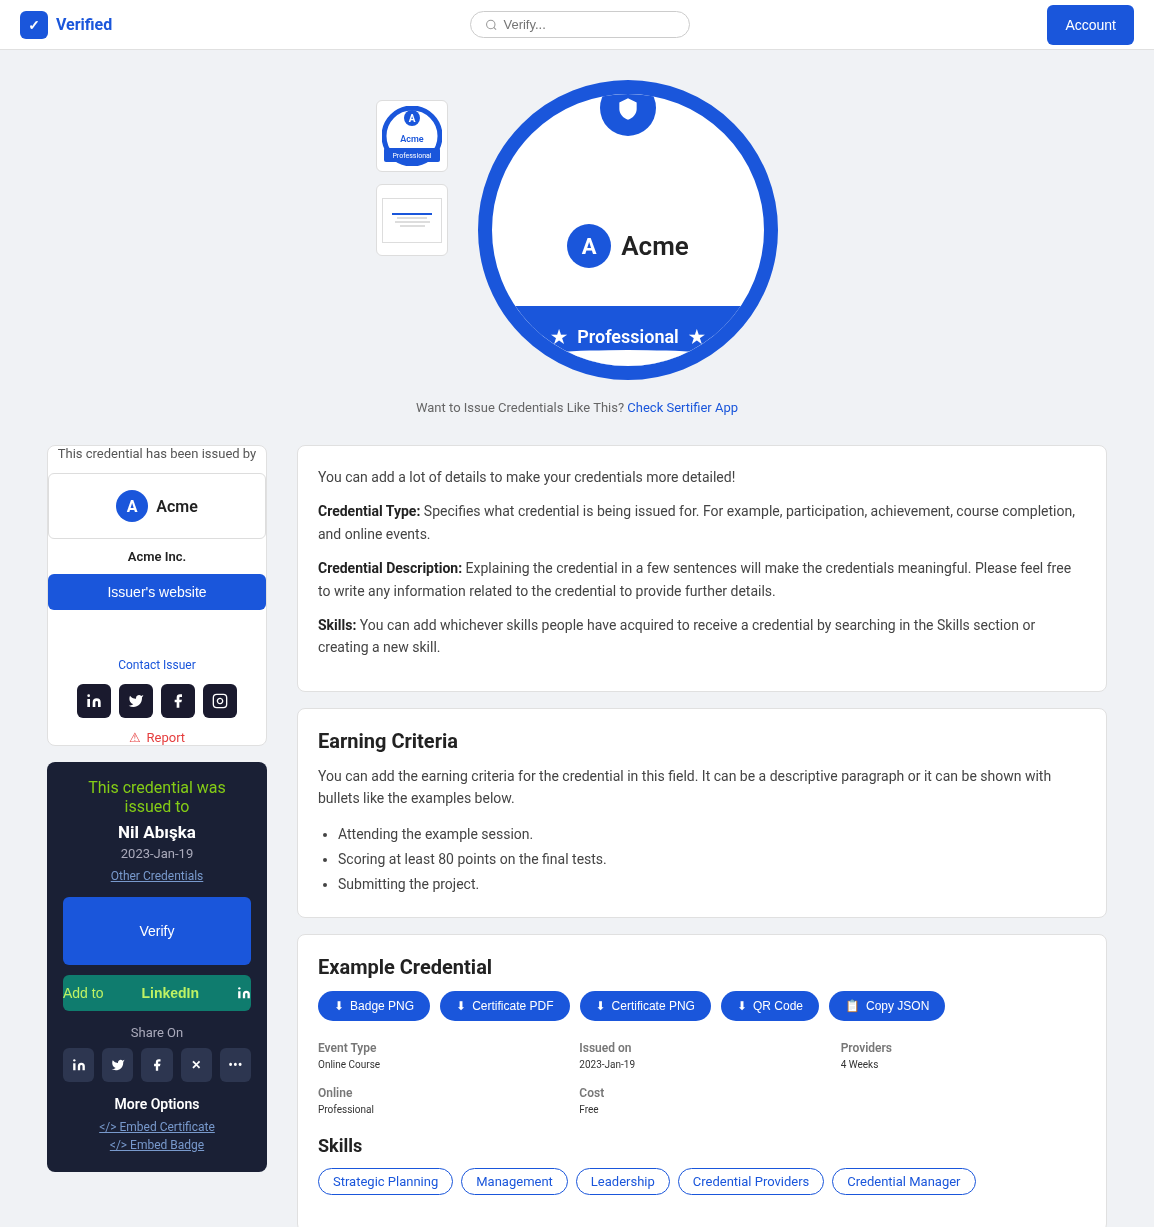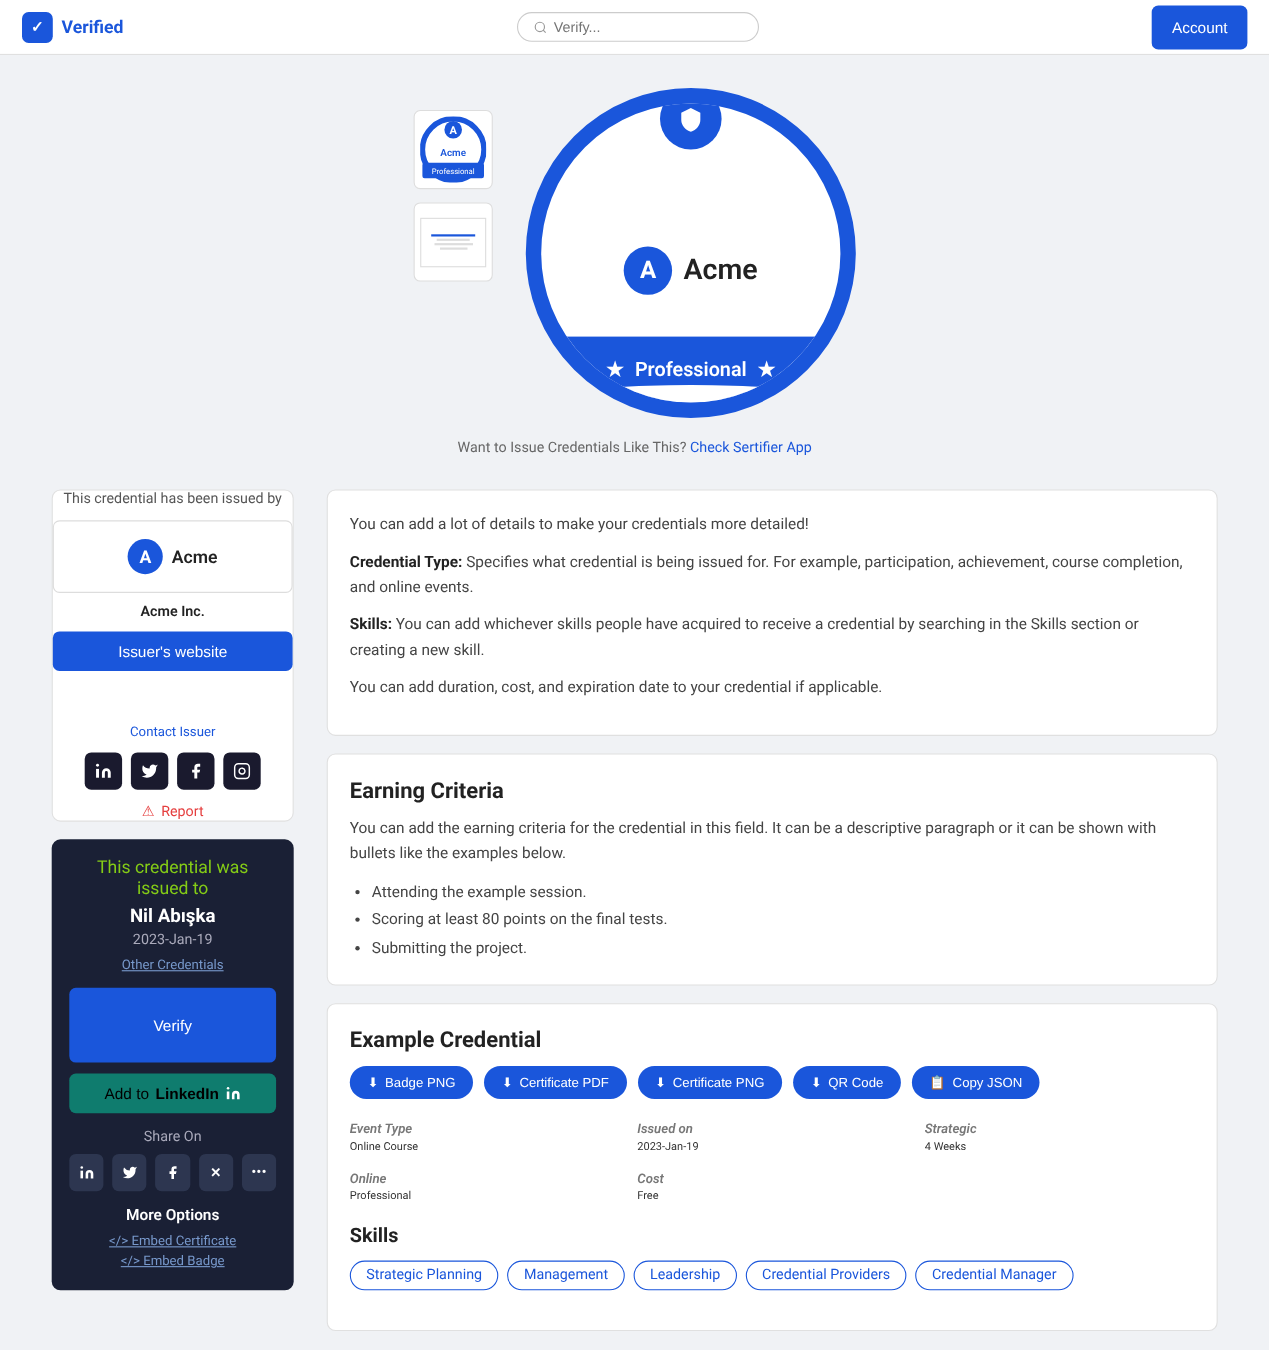--- a/index.html
+++ b/index.html
@@ -48,21 +48,21 @@
     .social-icons { display: flex; gap: 8px; justify-content: center; margin-bottom: 0; }
     .social-icon { width: 34px; height: 34px; background: #1a1a2e; border-radius: 6px; display: flex; align-items: center; justify-content: center; color: white; font-size: 14px; cursor: pointer; }
     .report-link { display: flex; align-items: center; gap: 6px; color: #e53e3e; font-size: 13px; justify-content: center; cursor: pointer; text-decoration: none; margin-top: 12px; }
 
     .issued-to-card { background: #1a2035; color: white; border-radius: 8px; padding: 16px; text-align: center; }
     .issued-to-title { font-size: 16px; color: #84cc16; margin-bottom: 6px; }
     .recipient-name { font-size: 17px; font-weight: 700; margin-bottom: 4px; }
     .issue-date { font-size: 13px; color: #aab; margin-bottom: 8px; }
     .other-credentials { font-size: 12px; color: #7899cc; text-decoration: underline; display: block; margin-bottom: 14px; cursor: pointer; }
     .verify-btn { background: #1a56db; color: white; border: none; border-radius: 6px; padding: 26px 0; width: 100%; font-size: 14px; cursor: pointer; margin-bottom: 10px; }
-    .linkedin-btn { background: #0f7c6e; color: #000000; border: none; border-radius: 6px; padding: 10px 0; width: 100%; font-size: 14px; cursor: pointer; margin-bottom: 14px; display: flex; align-items: center; justify-content: center; gap: 6px; }
+    .linkedin-btn { background: #0f7c6e; color: #bef264; border: none; border-radius: 6px; padding: 10px 0; width: 100%; font-size: 14px; cursor: pointer; margin-bottom: 14px; display: flex; align-items: center; justify-content: space-between; gap: 6px; }
     .share-on-title { font-size: 13px; color: #aab; margin-bottom: 8px; }
     .share-icons { display: flex; gap: 8px; justify-content: center; margin-bottom: 14px; }
     .share-icon { width: 34px; height: 34px; background: #2d3650; border-radius: 6px; display: flex; align-items: center; justify-content: center; color: white; font-size: 14px; cursor: pointer; }
     .more-options-title { font-size: 14px; font-weight: 600; margin-bottom: 8px; }
     .embed-link { font-size: 12px; color: #7899cc; display: block; margin-bottom: 4px; cursor: pointer; }
 
     
     .right-content { flex: 1; }
     .description-section { background: #fff; border-radius: 8px; padding: 20px; margin-bottom: 16px; border: 1px solid #e0e0e0; }
     .desc-para { margin-bottom: 12px; line-height: 1.6; font-size: 14px; color: #444; }
@@ -73,21 +73,21 @@
     .earning-list { padding-left: 20px; }
     .earning-list li { font-size: 14px; color: #444; line-height: 1.8; }
 
     .example-section { background: #fff; border-radius: 8px; padding: 20px; margin-bottom: 16px; border: 1px solid #e0e0e0; }
     .download-buttons { display: flex; gap: 10px; flex-wrap: wrap; margin-bottom: 20px; }
     .dl-btn { background: #1a56db; color: white; border: none; border-radius: 20px; padding: 8px 16px; font-size: 13px; cursor: pointer; display: flex; align-items: center; gap: 6px; }
     .dl-btn span { font-size: 12px; }
 
     .details-grid { display: grid; grid-template-columns: 1fr 1fr 1fr; gap: 16px; margin-bottom: 20px; }
     .detail-item { }
-    .detail-label { font-size: 12px; color: #777; font-weight: 600; margin-bottom: 4px; text-transform: none; font-style: italic; }
+    .detail-label { font-size: 12px; color: #777; font-weight: 600; margin-bottom: 4px; text-transform: none; }
     .detail-value { font-size: 10px; color: #333; }
 
     .skills-section { margin-bottom: 16px; }
     .skills-title { font-size: 18px; font-weight: 700; color: #222; margin-bottom: 12px; }
     .skills-tags { display: flex; gap: 8px; flex-wrap: wrap; }
     .skill-tag { border: 1px solid #1a56db; color: #1a56db; border-radius: 20px; padding: 5px 14px; font-size: 13px; background: #fff; }
 
     .xing-icon { font-size: 12px; font-weight: 700; }
   </style>
 </head>
@@ -257,24 +257,27 @@
 
     <div class="right-content">
 
       <div class="description-section">
         <p class="desc-para">You can add a lot of details to make your credentials more detailed!</p>
         <p class="desc-para">
           <strong>Credential Type:</strong>
           <span> Specifies what credential is being issued for. For example, participation, achievement, course completion, and online events.</span>
         </p>
         <p class="desc-para">
+          <strong>Credential Description:</strong>
+          <span> Explaining the credential in a few sentences will make the credentials meaningful. Please feel free to write any information related to the credential to provide further details.</span>
+        </p>
+        <p class="desc-para">
           <strong>Skills:</strong>
           <span> You can add whichever skills people have acquired to receive a credential by searching in the Skills section or creating a new skill.</span>
         </p>
-        <p class="desc-para">You can add duration, cost, and expiration date to your credential if applicable.</p>
       </div>
 
       <div class="earning-section">
         <h2 class="section-title">Earning Criteria</h2>
         <p class="earning-para">You can add the earning criteria for the credential in this field. It can be a descriptive paragraph or it can be shown with bullets like the examples below.</p>
         <ul class="earning-list">
           <li>Attending the example session.</li>
           <li>Scoring at least 80 points on the final tests.</li>
           <li>Submitting the project.</li>
         </ul>
@@ -309,21 +312,21 @@
         <div class="details-grid">
           <div class="detail-item">
             <div class="detail-label">Event Type</div>
             <div class="detail-value">Online Course</div>
           </div>
           <div class="detail-item">
             <div class="detail-label">Issued on</div>
             <div class="detail-value">2023-Jan-19</div>
           </div>
           <div class="detail-item">
-            <div class="detail-label">Strategic</div>
+            <div class="detail-label">Providers</div>
             <div class="detail-value">4 Weeks</div>
           </div>
           <div class="detail-item">
             <div class="detail-label">Online</div>
             <div class="detail-value">Professional</div>
           </div>
           <div class="detail-item">
             <div class="detail-label">Cost</div>
             <div class="detail-value">Free</div>
           </div>

